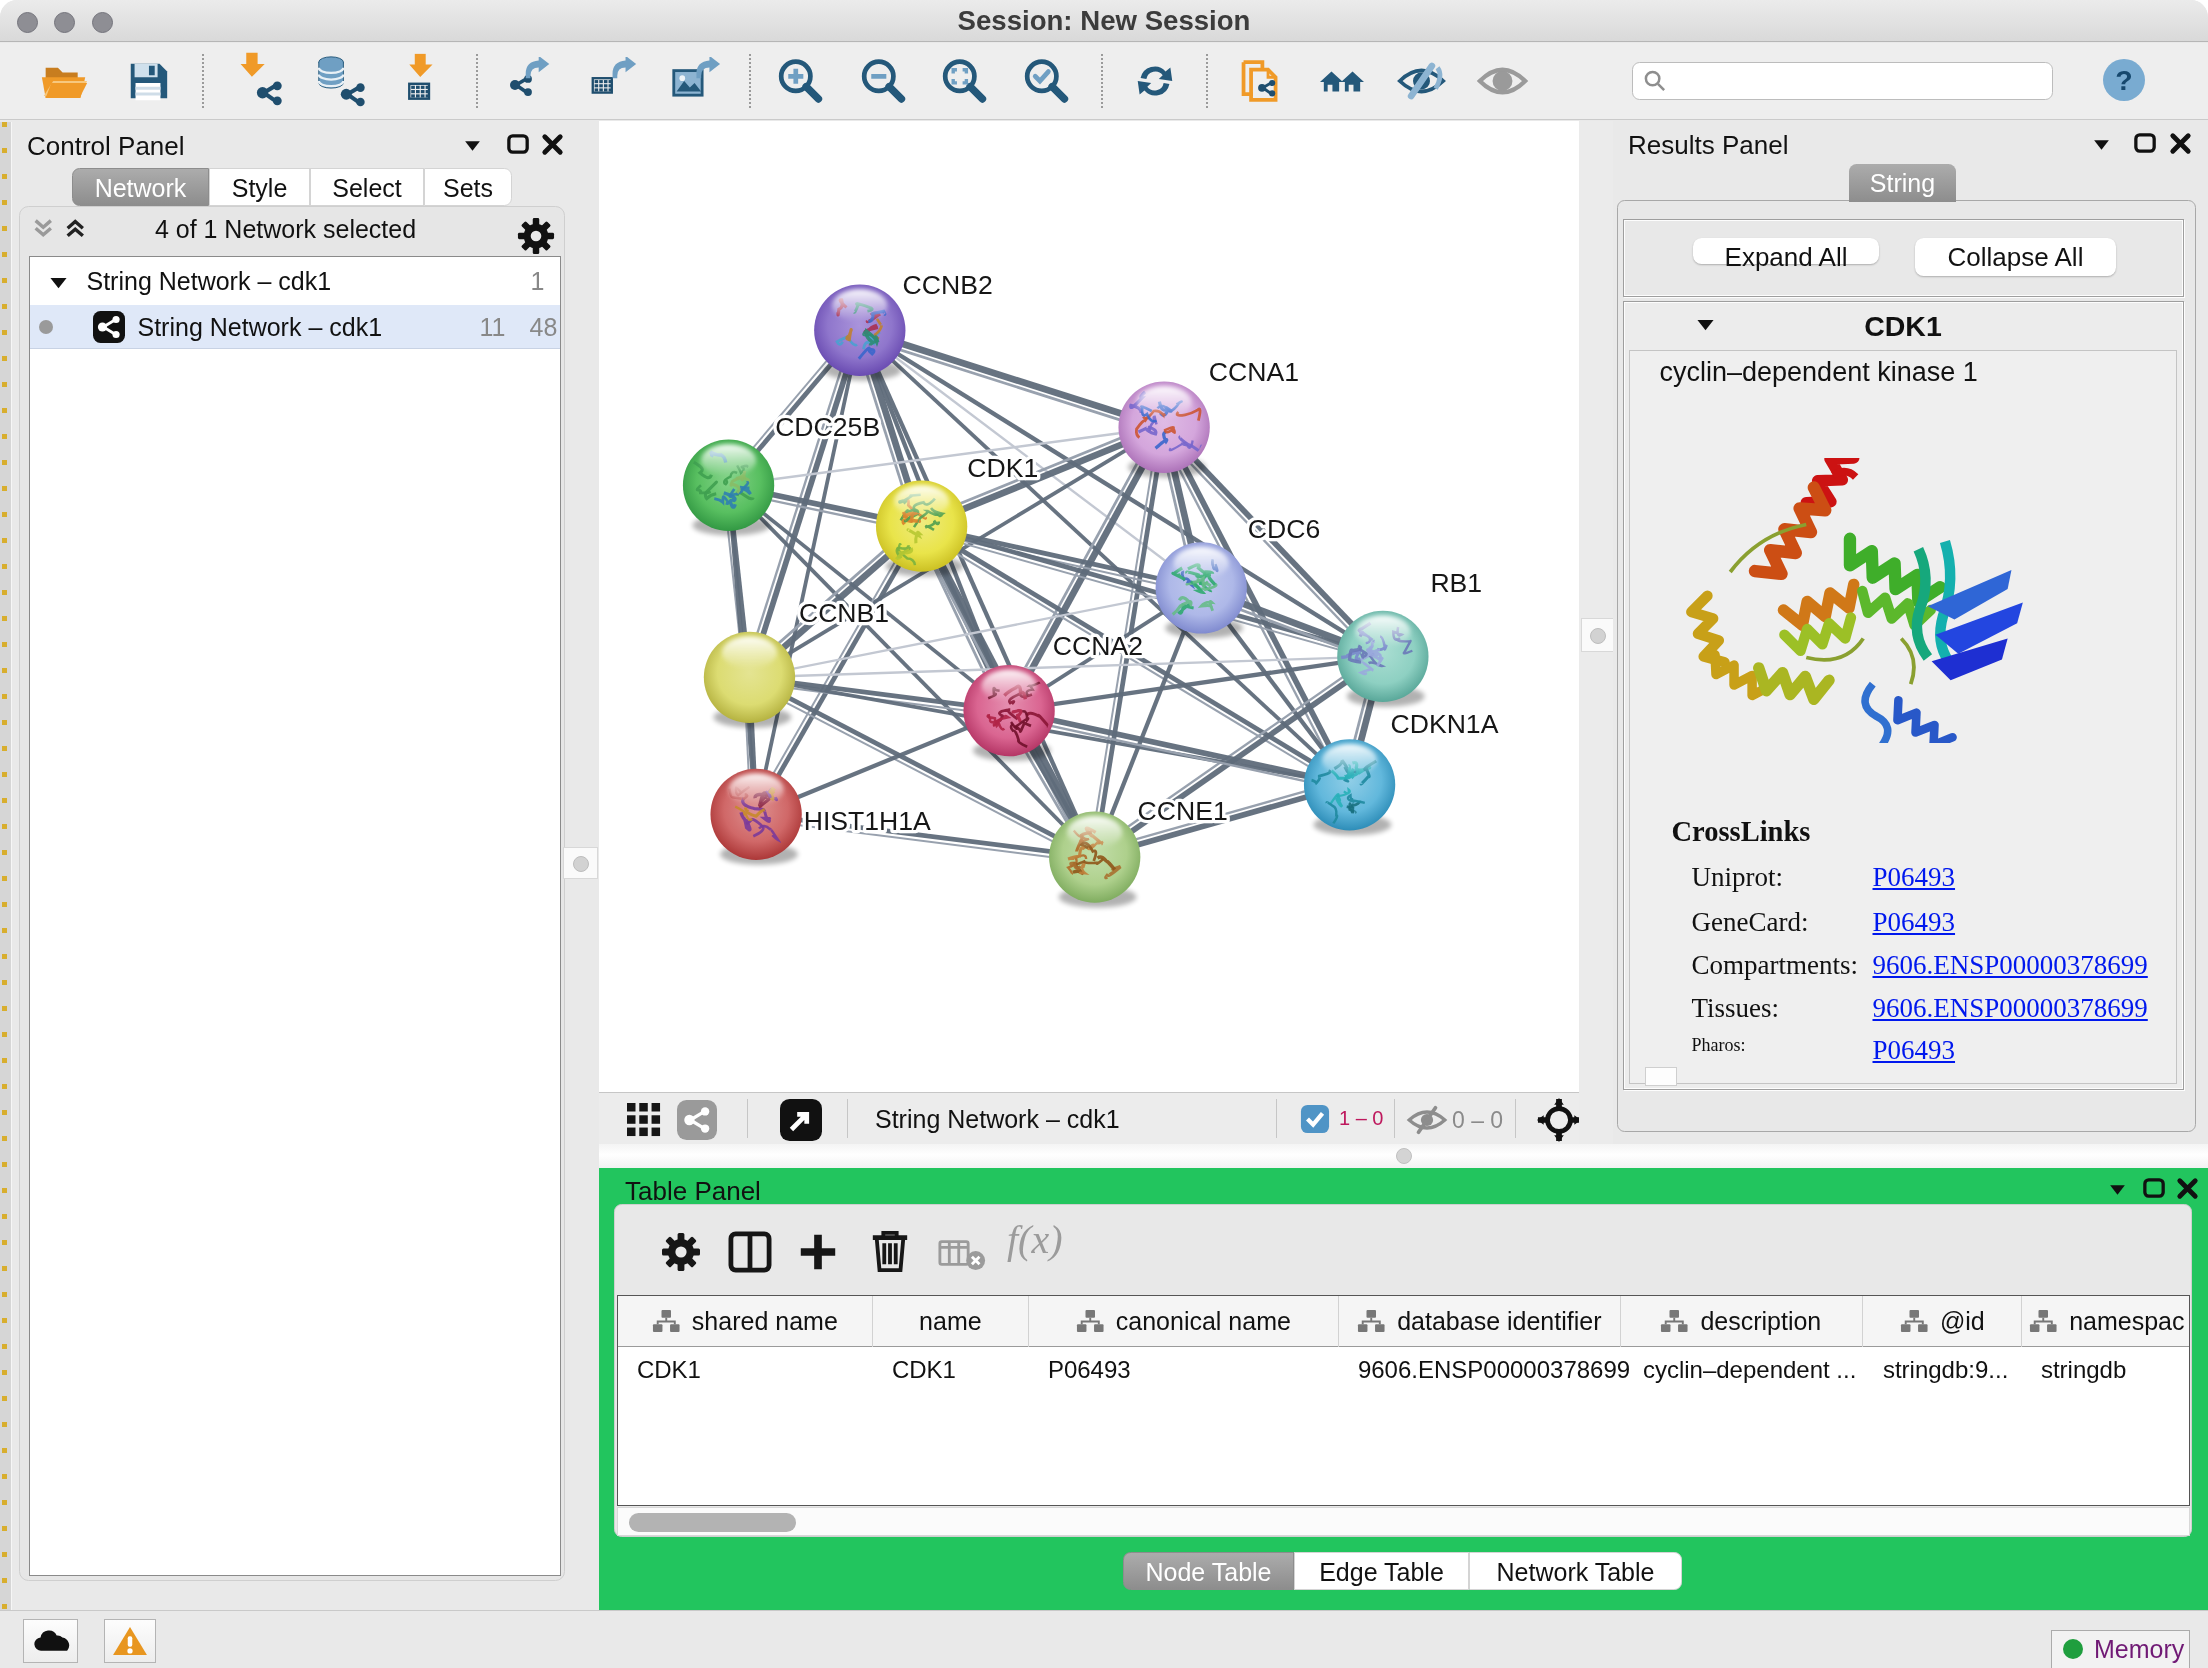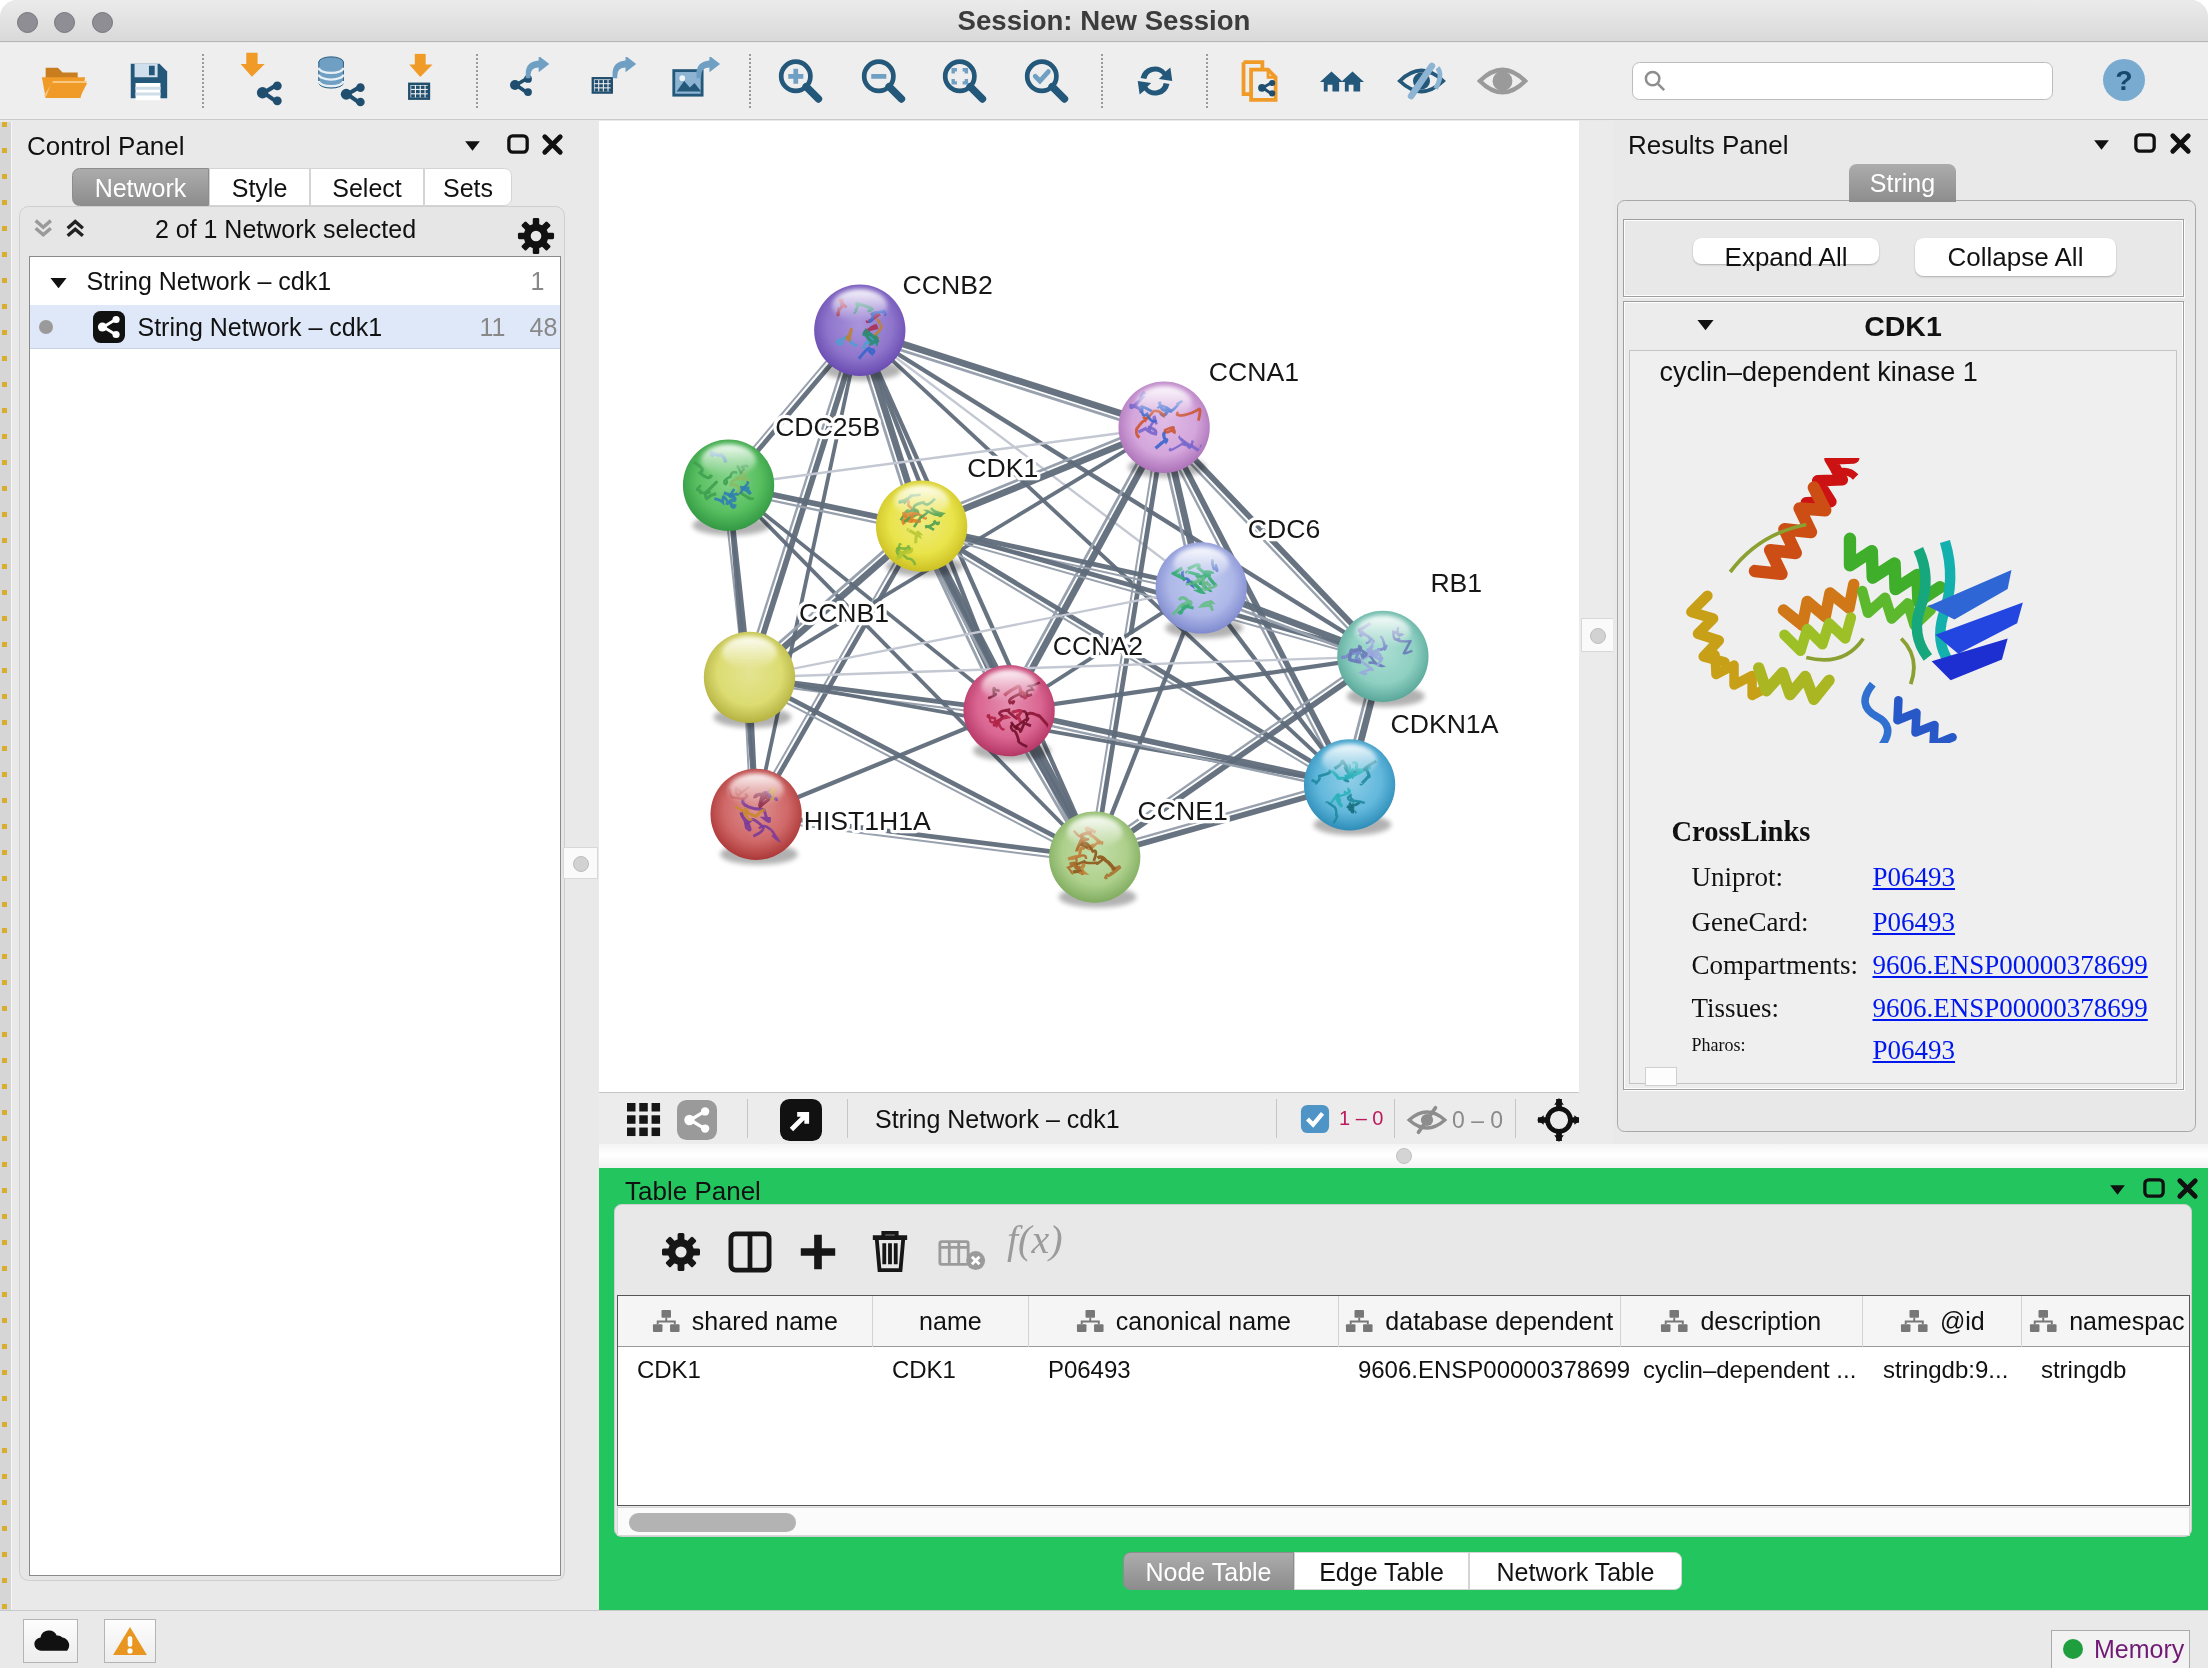--- a/index.html
+++ b/index.html
@@ -205,21 +205,21 @@
  <div class="tab tabsel" style="left:72px;width:137px;top:46px;border-radius:7.6px 0 0 7.6px">Network</div>
  <div class="tab" style="left:209px;width:101px;top:46px">Style</div>
  <div class="tab" style="left:310px;width:114px;top:46px">Select</div>
  <div class="tab" style="left:424px;width:88px;top:46px;border-radius:0 7.6px 7.6px 0">Sets</div>
  <div class="abs" style="left:28.5px;top:91px"><svg width="28.5" height="28.5" viewBox="0 0 24 30">
           <path d="M4 8 l8 7 8 -7 M4 16 l8 7 8 -7" fill="none" stroke="#9a9a9a" stroke-width="3.6"></path>
         </svg></div>
  <div class="abs" style="left:61px;top:91px"><svg width="28.5" height="28.5" viewBox="0 0 24 30">
           <path d="M4 16 l8 -7 8 7 M4 24 l8 -7 8 7" fill="none" stroke="#222" stroke-width="3.6"></path>
         </svg></div>
- <div class="abs" style="left:0;top:93px;width:571px;text-align:center;font-size:25px;color:#111">2 of 1 Network selected</div>
+ <div class="abs" style="left:0;top:93px;width:571px;text-align:center;font-size:25px;color:#111">4 of 1 Network selected</div>
  <div class="abs" style="left:517px;top:95px"><svg width="38" height="38" viewBox="-20 -20 40 40">
           <g fill="#111">
             <rect x="-3.4" y="-19" width="6.8" height="9" rx="1.5" transform="rotate(0)"></rect>
             <rect x="-3.4" y="-19" width="6.8" height="9" rx="1.5" transform="rotate(45)"></rect>
             <rect x="-3.4" y="-19" width="6.8" height="9" rx="1.5" transform="rotate(90)"></rect>
             <rect x="-3.4" y="-19" width="6.8" height="9" rx="1.5" transform="rotate(135)"></rect>
             <rect x="-3.4" y="-19" width="6.8" height="9" rx="1.5" transform="rotate(180)"></rect>
             <rect x="-3.4" y="-19" width="6.8" height="9" rx="1.5" transform="rotate(225)"></rect>
             <rect x="-3.4" y="-19" width="6.8" height="9" rx="1.5" transform="rotate(270)"></rect>
             <rect x="-3.4" y="-19" width="6.8" height="9" rx="1.5" transform="rotate(315)"></rect>
@@ -851,21 +851,21 @@
             <div class="abs" style="left:721px;top:0;width:282px;height:51px;border-right:1.9px solid #d2d2d2">
               <div style="display:flex;align-items:center;justify-content:center;height:100%;gap:11.4px;font-size:25px;color:#111">
                 <svg width="28.5" height="25" viewBox="0 0 30 26">
                   <g fill="#777">
                     <rect x="10" y="1" width="10" height="8" rx="1"></rect>
                     <rect x="1" y="16" width="10" height="8" rx="1"></rect>
                     <rect x="19" y="16" width="10" height="8" rx="1"></rect>
                   </g>
                   <path d="M15 9 v4 M6 16 v-3 h18 v3" stroke="#777" stroke-width="2" fill="none"></path>
                 </svg>
-                <span>database dependent</span>
+                <span>database identifier</span>
               </div>
             </div>
             <div class="abs" style="left:1002px;top:0;width:243px;height:51px;border-right:1.9px solid #d2d2d2">
               <div style="display:flex;align-items:center;justify-content:center;height:100%;gap:11.4px;font-size:25px;color:#111">
                 <svg width="28.5" height="25" viewBox="0 0 30 26">
                   <g fill="#777">
                     <rect x="10" y="1" width="10" height="8" rx="1"></rect>
                     <rect x="1" y="16" width="10" height="8" rx="1"></rect>
                     <rect x="19" y="16" width="10" height="8" rx="1"></rect>
                   </g>

